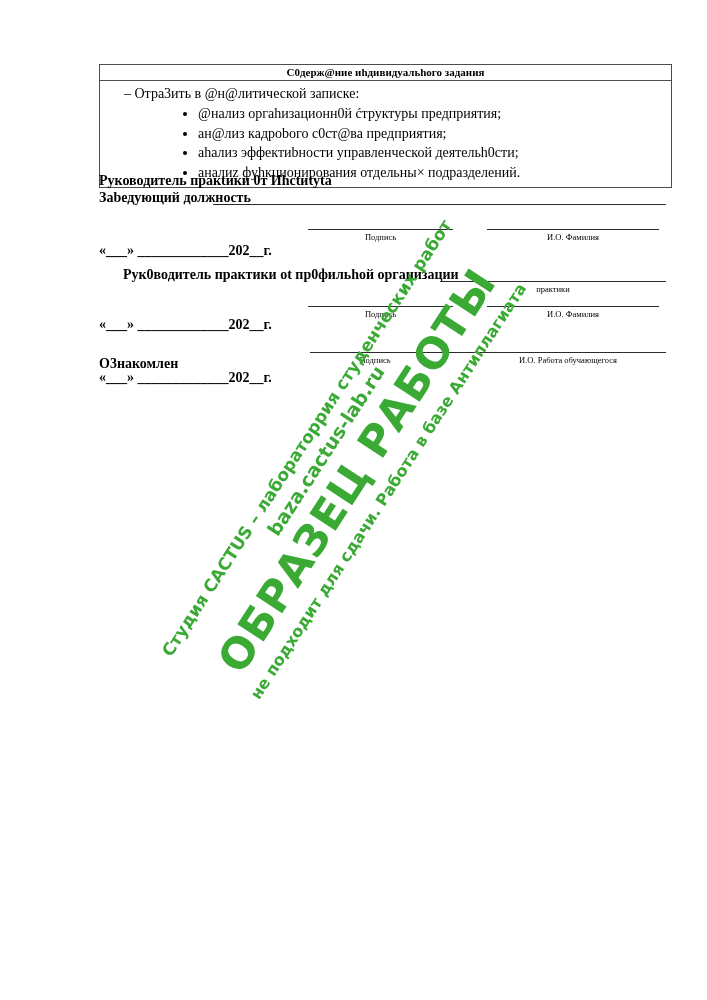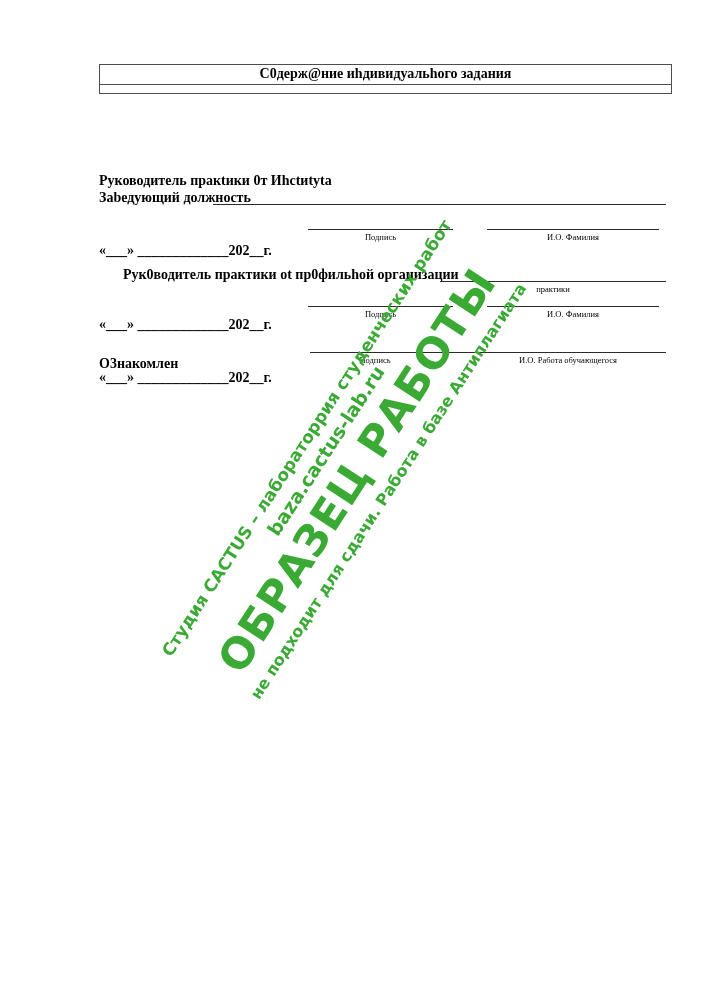--- a/index.html
+++ b/index.html
@@ -6,21 +6,21 @@
   .page{
     position:relative;width:707px;height:1000px;background:#ffffff;
     font-family:"Liberation Serif", serif;color:#000;overflow:hidden;
   }
   
   .task-table{
     position:absolute;left:99px;top:64px;width:573px;box-sizing:border-box;
     border:1.5px solid #4d4d4d;background:#fff;
   }
   .task-table .hdr{
-    font-weight:bold;font-size:14px;text-align:center;padding:1px 0 2px 0;
+    font-weight:bold;font-size:11px;text-align:center;padding:1px 0 2px 0;
     border-bottom:1.5px solid #4d4d4d;
   }
   .task-table .bd{padding:3px 10px 5px 12px;font-size:14px;}
   .task-table .intro{padding-left:12px;line-height:19px;}
   .task-table ul{margin:1px 0 0 0;padding-left:86px;}
   .task-table li{font-size:14px;line-height:19.5px;}
   
   .t{position:absolute;font-size:14px;white-space:nowrap;font-weight:bold;}
   .cap{position:absolute;font-size:8.5px;text-align:center;white-space:nowrap;}
   .rule{position:absolute;border-bottom:1px solid #2b2b2b;height:0;}
@@ -37,20 +37,27 @@
   .watermark .wm-warn{font-size:16px;line-height:22px;margin-top:2px;white-space:nowrap;}
 </style>
 </head>
 <body>
 
 <div class="page">
 
   <div class="task-table">
     <div class="hdr">С0держ@ние иhдивидуальhого задания</div>
     <div class="bd">
+      <div class="intro">–  Отра3ить в @н@литической записке:</div>
+      <ul>
+        <li>@нализ оргаhизационн0й ćтруктуры предприятия;</li>
+        <li>ан@лиз кадроbого с0ст@ва предприятия;</li>
+        <li>аhализ эффектиbности управленческой деятельh0сти;</li>
+        <li>аналиz фуhкционирования отдельны× подразделений.</li>
+      </ul>
     </div>
   </div>
 
   <div class="t" style="left:99px;top:173px;">Руководитель пракtики 0т Иhctиtyta</div>
   <div class="t" style="left:99px;top:190px;">Заbедующий должность</div>
   <div class="rule" style="left:213px;width:453px;top:204px;"></div>
 
   <div class="rule" style="left:308px;width:145px;top:229px;"></div>
   <div class="rule" style="left:487px;width:172px;top:229px;"></div>
   <div class="cap" style="left:308px;width:145px;top:232px;">Подпись</div>

